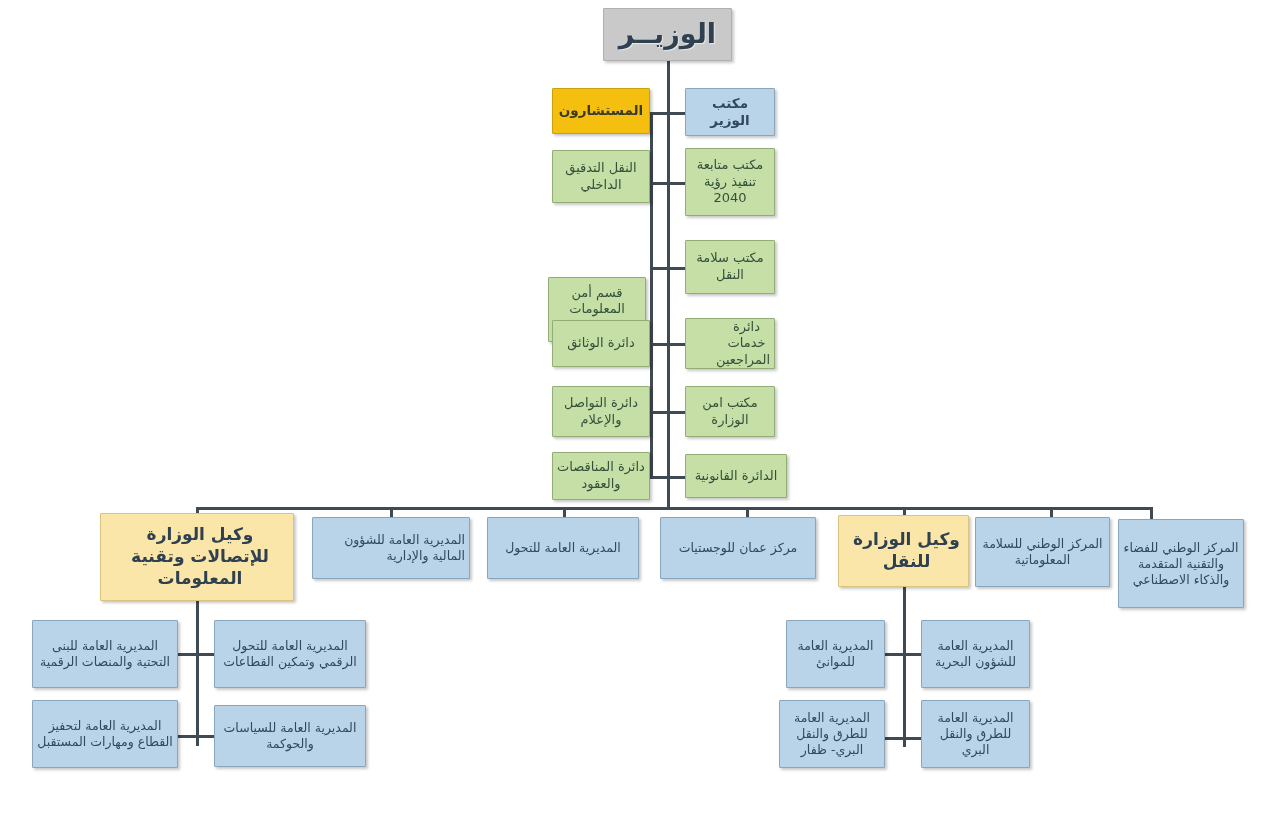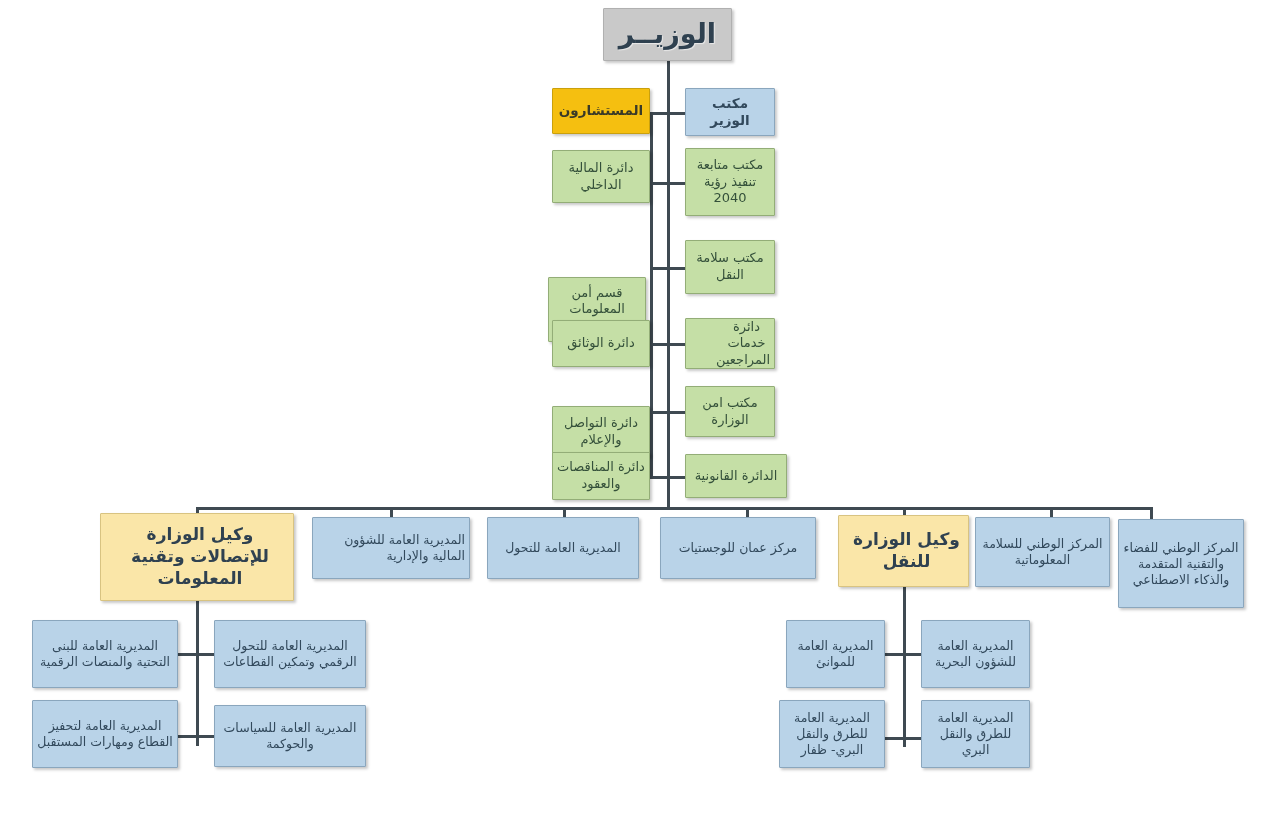--- a/index.html
+++ b/index.html
@@ -93,29 +93,29 @@
     <span>مكتب امن الوزارة</span>
   </div>
   <div class="node n-green staff" style="left:685px;top:454px;width:102px;height:44px;">
     <span>الدائرة القانونية</span>
   </div>
 
   <div class="node n-gold staff-lead" style="left:552px;top:88px;width:98px;height:46px;">
     <span>المستشارون</span>
   </div>
   <div class="node n-green staff" style="left:552px;top:150px;width:98px;height:53px;">
-    <span>دائرة المالية الداخلي</span>
+    <span>النقل التدقيق الداخلي</span>
   </div>
   <div class="node n-green staff" style="left:548px;top:240px;width:98px;height:65px;margin-top:37px;">
     <span>قسم أمن المعلومات الإلكترونية</span>
   </div>
   <div class="node n-green staff" style="left:552px;top:320px;width:98px;height:47px;">
     <span>دائرة الوثائق</span>
   </div>
-  <div class="node n-green staff" style="left:552px;top:386px;width:98px;height:51px;margin-top:20px;">
+  <div class="node n-green staff" style="left:552px;top:386px;width:98px;height:51px;">
     <span>دائرة التواصل والإعلام</span>
   </div>
   <div class="node n-green staff" style="left:552px;top:452px;width:98px;height:48px;">
     <span>دائرة المناقصات والعقود</span>
   </div>
 
   <div class="line h" style="left:196px;top:507px;width:957px;"></div>
 
   <div class="line v" style="left:196px;top:507px;height:8px;"></div>
   <div class="line v" style="left:390px;top:507px;height:10px;"></div>

